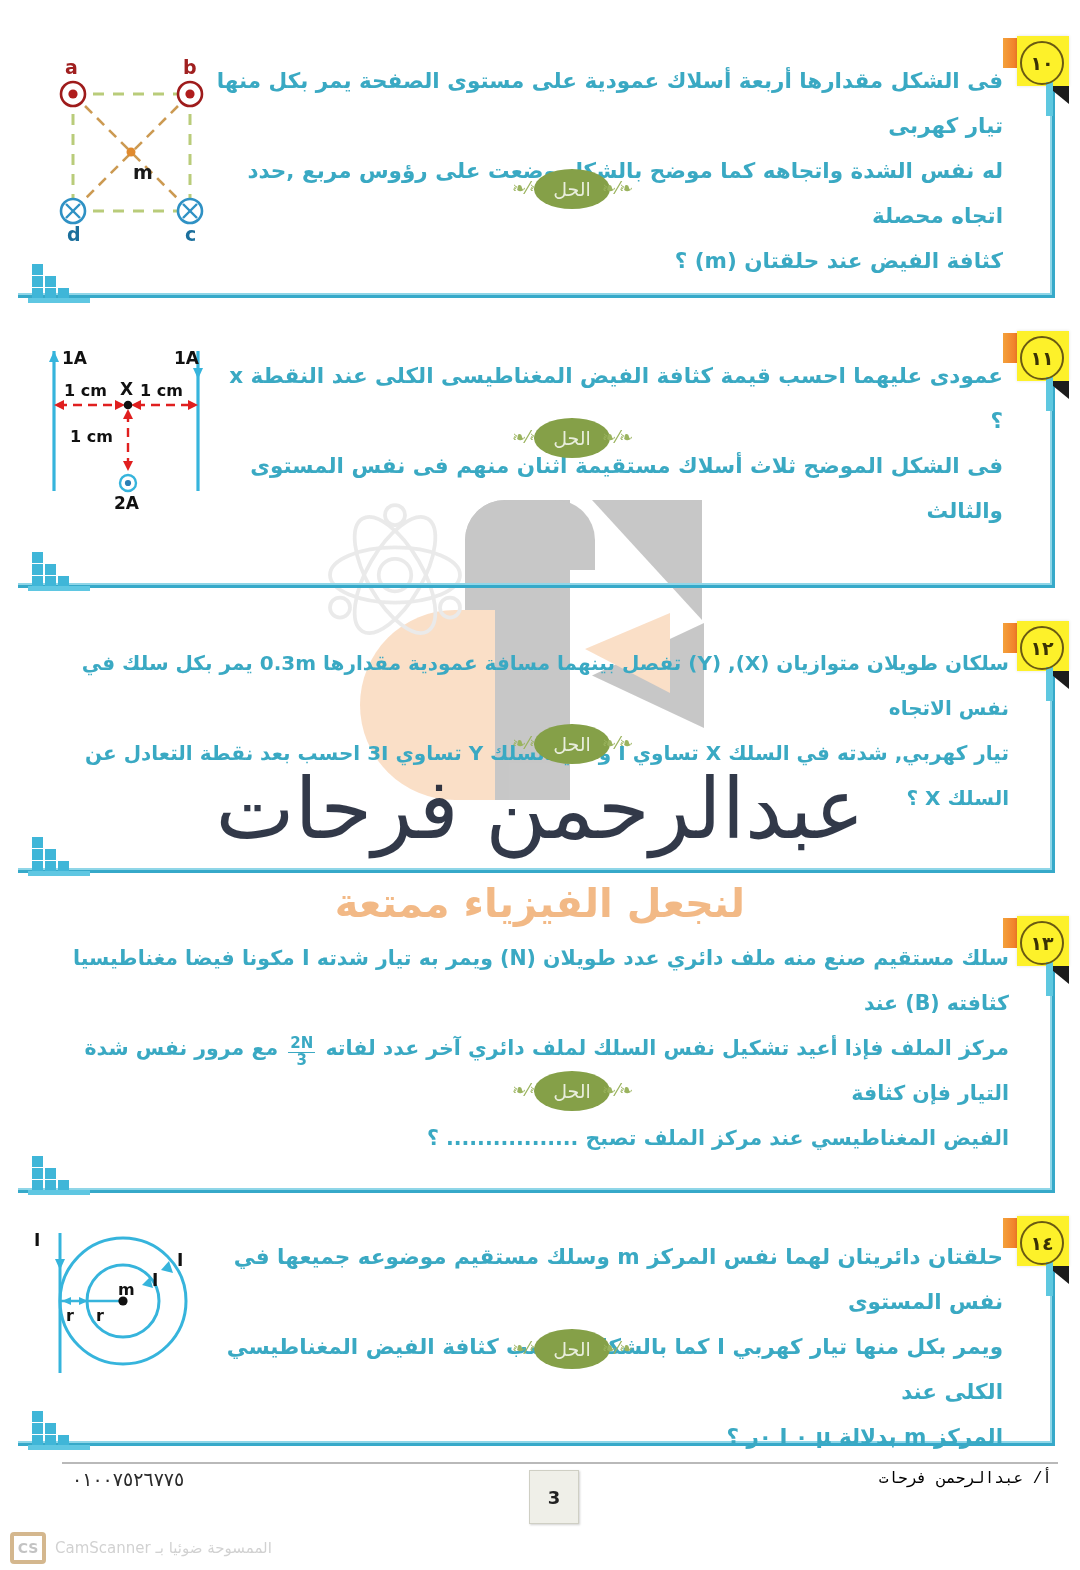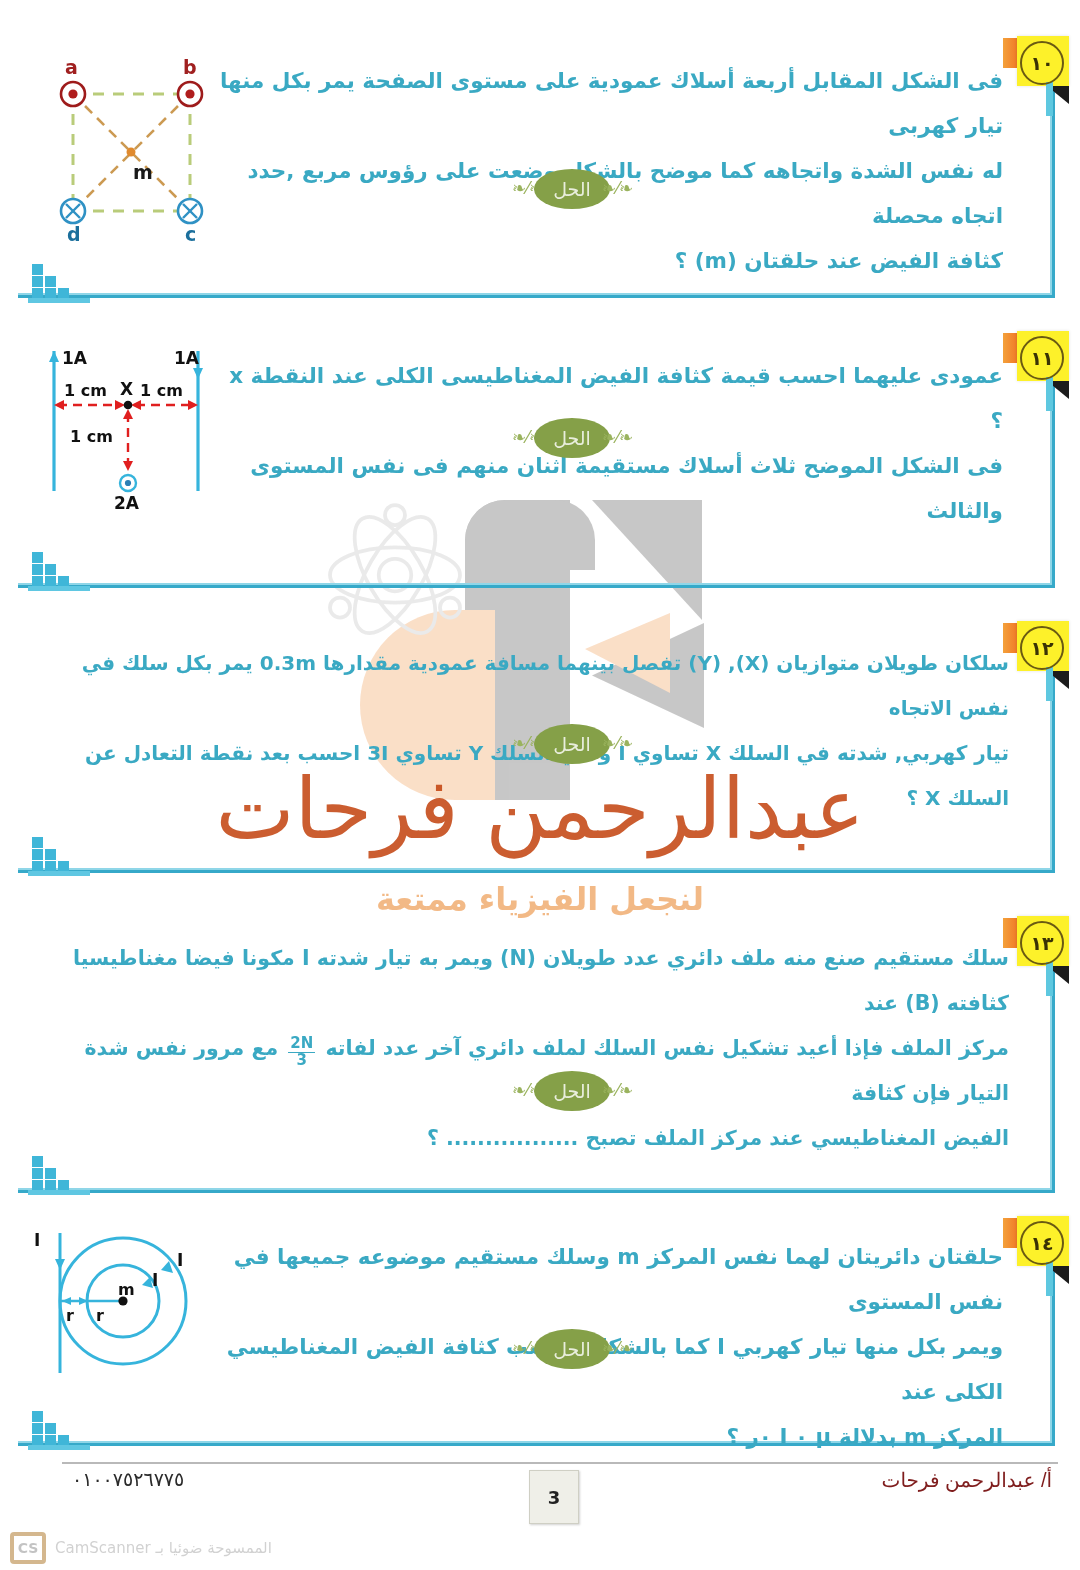--- a/index.html
+++ b/index.html
@@ -19,24 +19,24 @@
   .wm-grey-c{position:absolute;left:262px;top:5px;width:110px;height:120px;
       background:#9a9a9a;clip-path:polygon(0 0,100% 0,100% 100%);}
   .wm-grey-d{position:absolute;left:262px;top:128px;width:112px;height:105px;
       background:#9a9a9a;clip-path:polygon(100% 0,100% 100%,0 50%);}
   .wm-orange-a{position:absolute;left:30px;top:115px;width:135px;height:190px;
       background:#f7c59a;border-radius:95px 0 0 95px;}
   .wm-orange-b{position:absolute;left:255px;top:118px;width:85px;height:80px;
       background:#f7c59a;clip-path:polygon(100% 0,100% 100%,0 45%);}
   .wm-atom{position:absolute;left:-10px;top:5px;width:150px;height:150px;}
   .wm-name{left:200px;top:760px;width:680px;text-align:center;
-      font-family:"DejaVu Sans","Liberation Sans",sans-serif;font-size:84px;color:#c2410c;
+      font-family:"DejaVu Sans","Liberation Sans",sans-serif;font-size:84px;color:#0f172a;
       opacity:.85;direction:rtl;white-space:nowrap;}
   .wm-slogan{left:230px;top:880px;width:620px;text-align:center;
-      font-size:32px;font-weight:bold;color:#f0a868;opacity:.8;direction:rtl;}
+      font-size:40px;font-weight:bold;color:#f0a868;opacity:.8;direction:rtl;}
 
   
   .qbox{position:absolute;z-index:3;}
   .qframe{
     position:absolute;left:18px;right:10px;top:0;bottom:0;
     border-right:3px solid #36a9c9;border-bottom:3px solid #36a9c9;
     border-radius:0 0 0 0;
     box-shadow:inset -7px -7px 0 -5px #8fd6e8;
   }
   .qinner{position:relative;z-index:4;height:100%;}
@@ -75,22 +75,22 @@
   
   .stairs{position:absolute;left:28px;width:62px;height:40px;z-index:5;}
   .stairs i{position:absolute;display:block;background:#3fb6d8;}
   .stairs .base{left:0;bottom:0;width:62px;height:5px;background:#5fc7e2;}
 
   
   .diag{position:absolute;z-index:5;}
 
   
   .footer-rule{position:absolute;left:62px;right:22px;top:1462px;height:2px;background:#b9b9b9;z-index:4;}
-  .f-name{position:absolute;right:28px;top:1468px;direction:rtl;color:#7f1d1d;font-size:20px;
-      font-family:Liberation Sans, sans-serif;z-index:5;}
+  .f-name{position:absolute;right:28px;top:1468px;direction:rtl;color:#000000;font-size:16px;
+      font-family:Liberation Mono, monospace;z-index:5;}
   .f-phone{position:absolute;left:72px;top:1468px;direction:rtl;color:#2b2b2b;font-size:19px;
       font-family:"DejaVu Sans",sans-serif;z-index:5;letter-spacing:1px;}
   .f-page{position:absolute;left:529px;top:1470px;width:48px;height:52px;background:#efefe8;
       border:1px solid #cfcfc4;display:flex;align-items:center;justify-content:center;
       font-size:18px;font-weight:bold;color:#222;z-index:5;
       box-shadow:1px 1px 2px rgba(0,0,0,.18);}
   .cs{position:absolute;left:10px;top:1532px;display:flex;align-items:center;gap:9px;z-index:5;opacity:.45;}
   .cs-logo{width:28px;height:24px;border:4px solid #a16207;border-radius:4px;
       display:flex;align-items:center;justify-content:center;font-size:14px;font-weight:bold;color:#7c7c7c;}
   .cs-txt{font-size:15px;color:#9a9a9a;direction:rtl;font-family:"DejaVu Sans",sans-serif;}
@@ -154,21 +154,21 @@
           <line x1="172" y1="148" x2="158" y2="162" stroke="#2f91c4" stroke-width="2.4"></line>
         </svg>
         <span class="lbl" style="left:40px;top:0px;color:#a02020;font-size:19px;">a</span>
         <span class="lbl" style="left:158px;top:0px;color:#a02020;font-size:19px;">b</span>
         <span class="lbl" style="left:160px;top:167px;color:#1b6f9c;font-size:19px;">c</span>
         <span class="lbl" style="left:42px;top:167px;color:#1b6f9c;font-size:19px;">d</span>
         <span class="lbl" style="left:108px;top:105px;color:#1a1a1a;font-size:19px;">m</span>
       </div>
 
       <div class="qtext" style="position:absolute;right:62px;top:10px;width:790px;">
-        <div>فى الشكل المقابل أربعة أسلاك عمودية على مستوى الصفحة يمر بكل منها تيار كهربى</div>
+        <div>فى الشكل مقدارها أربعة أسلاك عمودية على مستوى الصفحة يمر بكل منها تيار كهربى</div>
         <div>له نفس الشدة واتجاهه كما موضح بالشكل وضعت على رؤوس مربع ,حدد اتجاه محصلة</div>
         <div>كثافة الفيض عند حلقتان (m) ؟</div>
       </div>
 
       <div class="seal" style="left:512px;top:118px;">
         <div class="seal-leaf" style="left:0;">❧⁄❧</div>
         <div class="seal-oval"></div>
         <div class="seal-text">الحل</div>
         <div class="seal-leaf" style="right:0;">❧⁄❧</div>
       </div>

